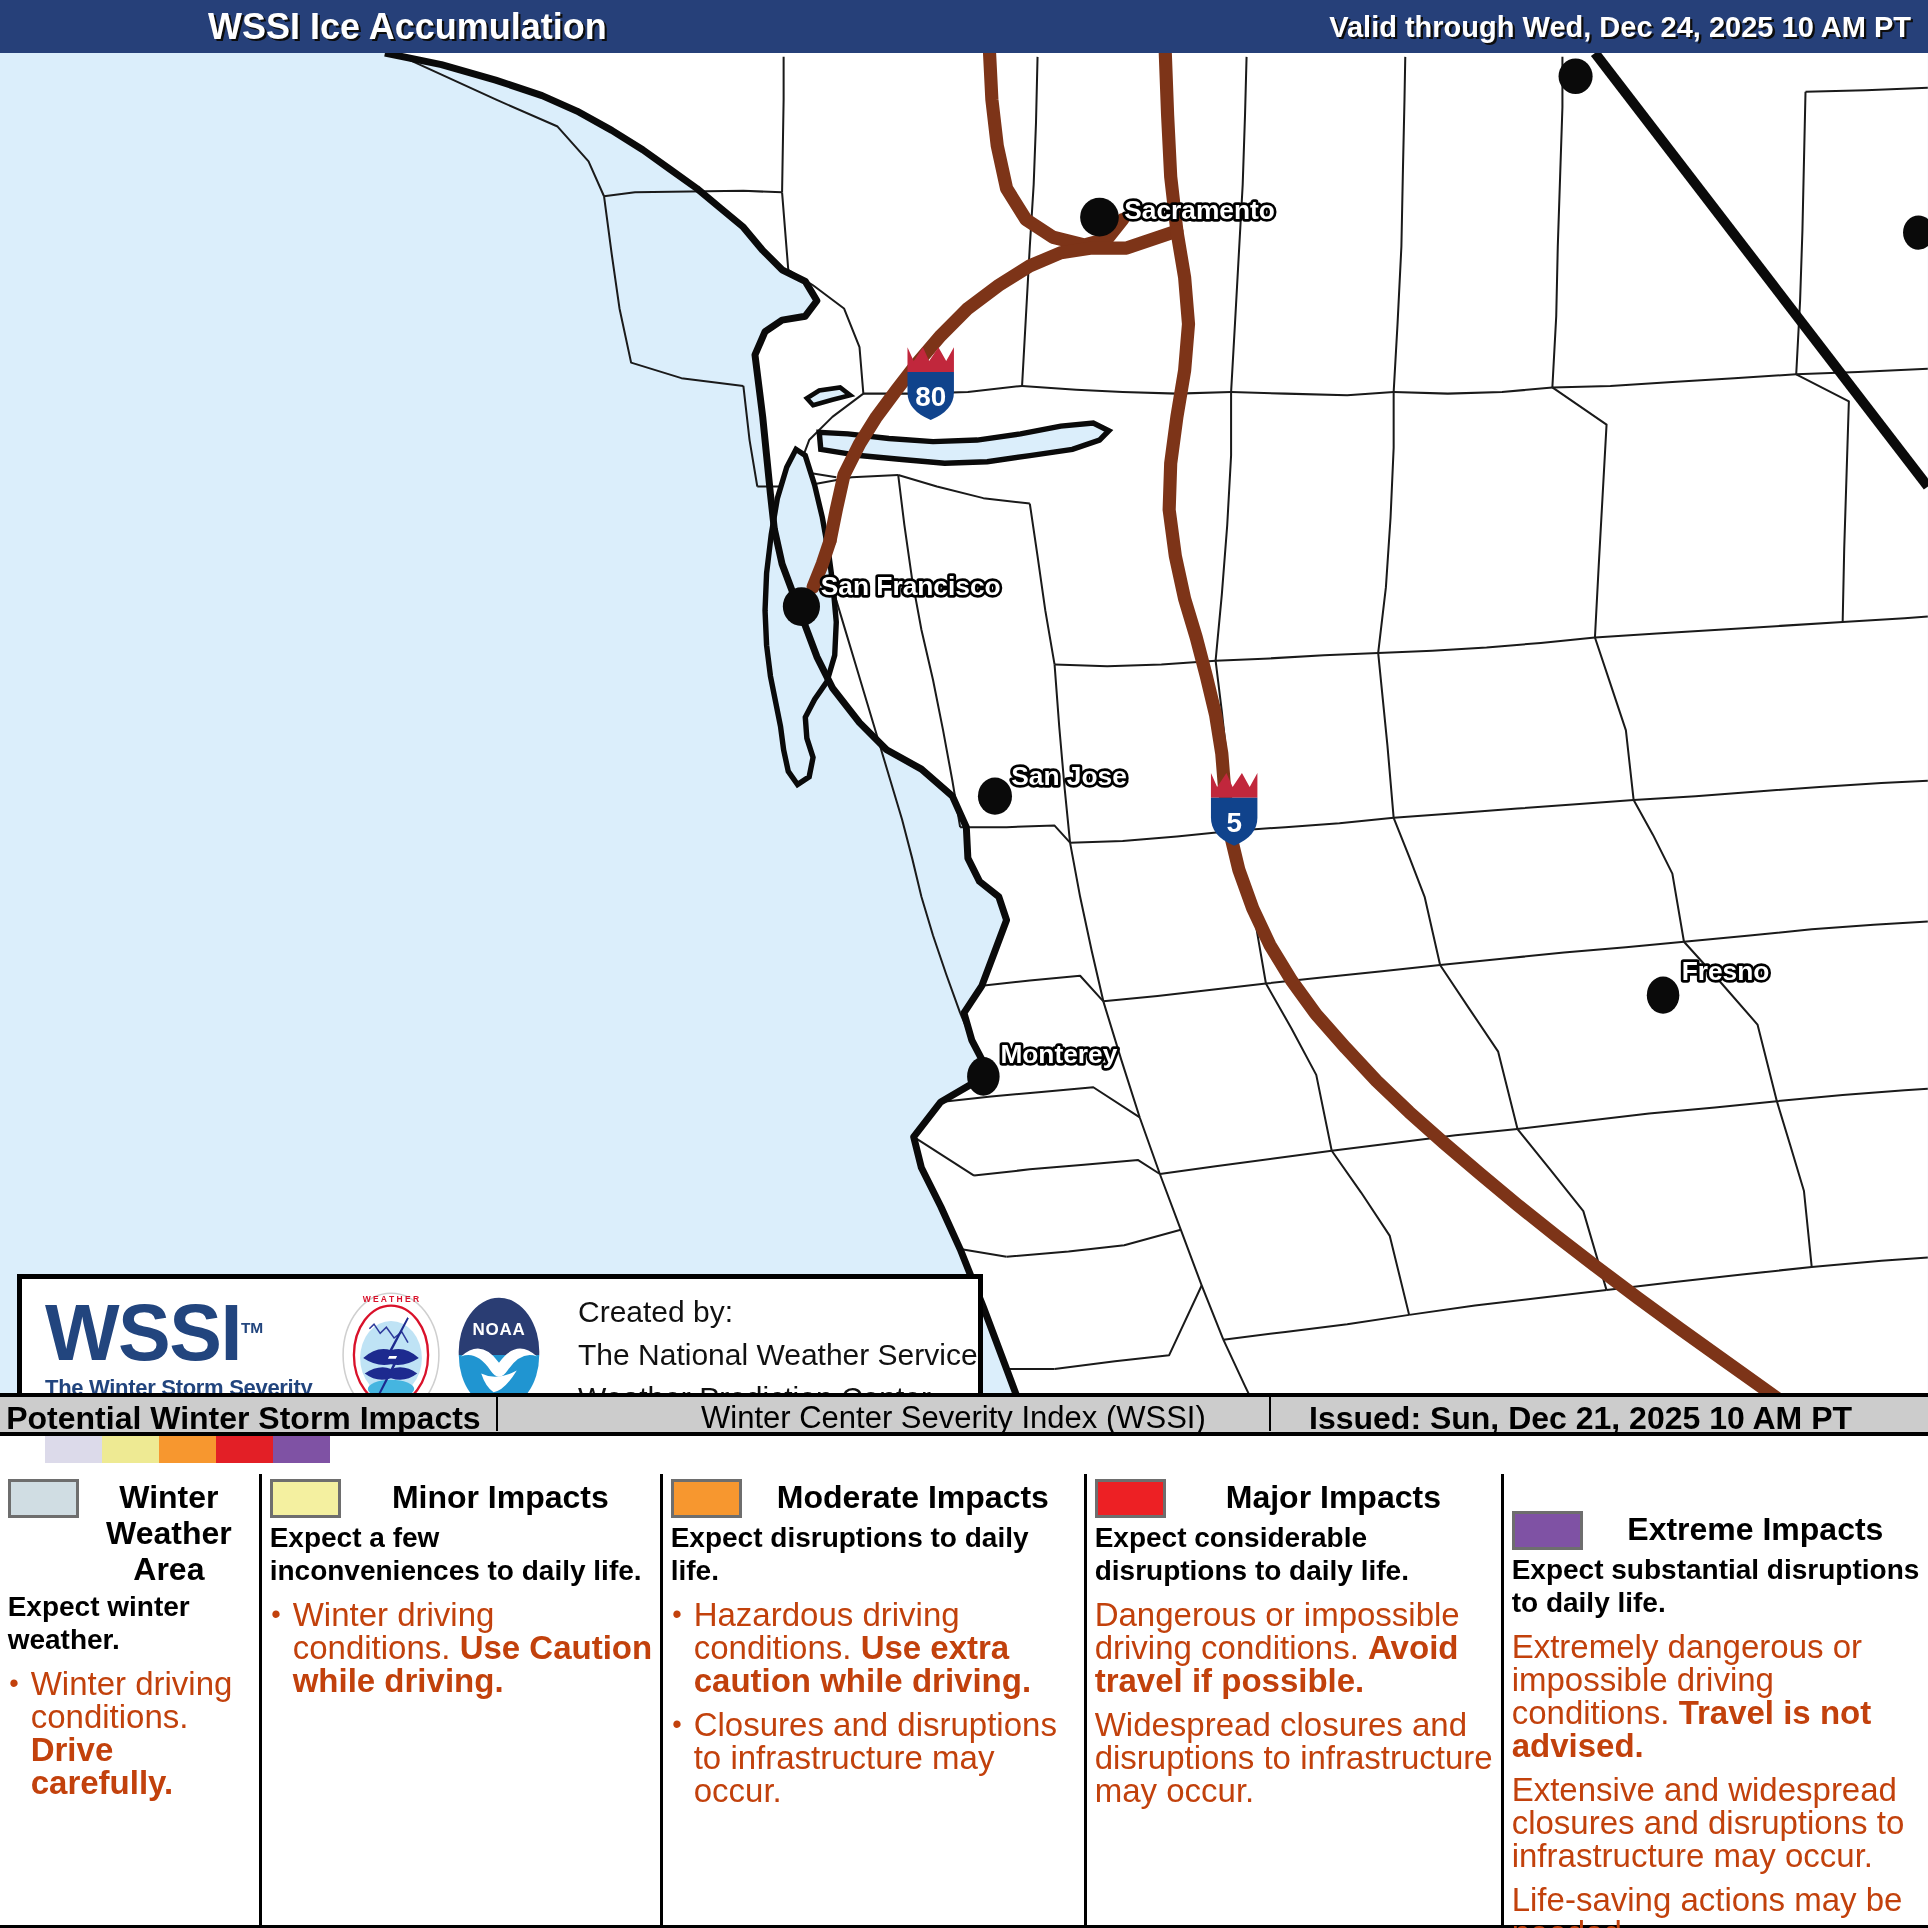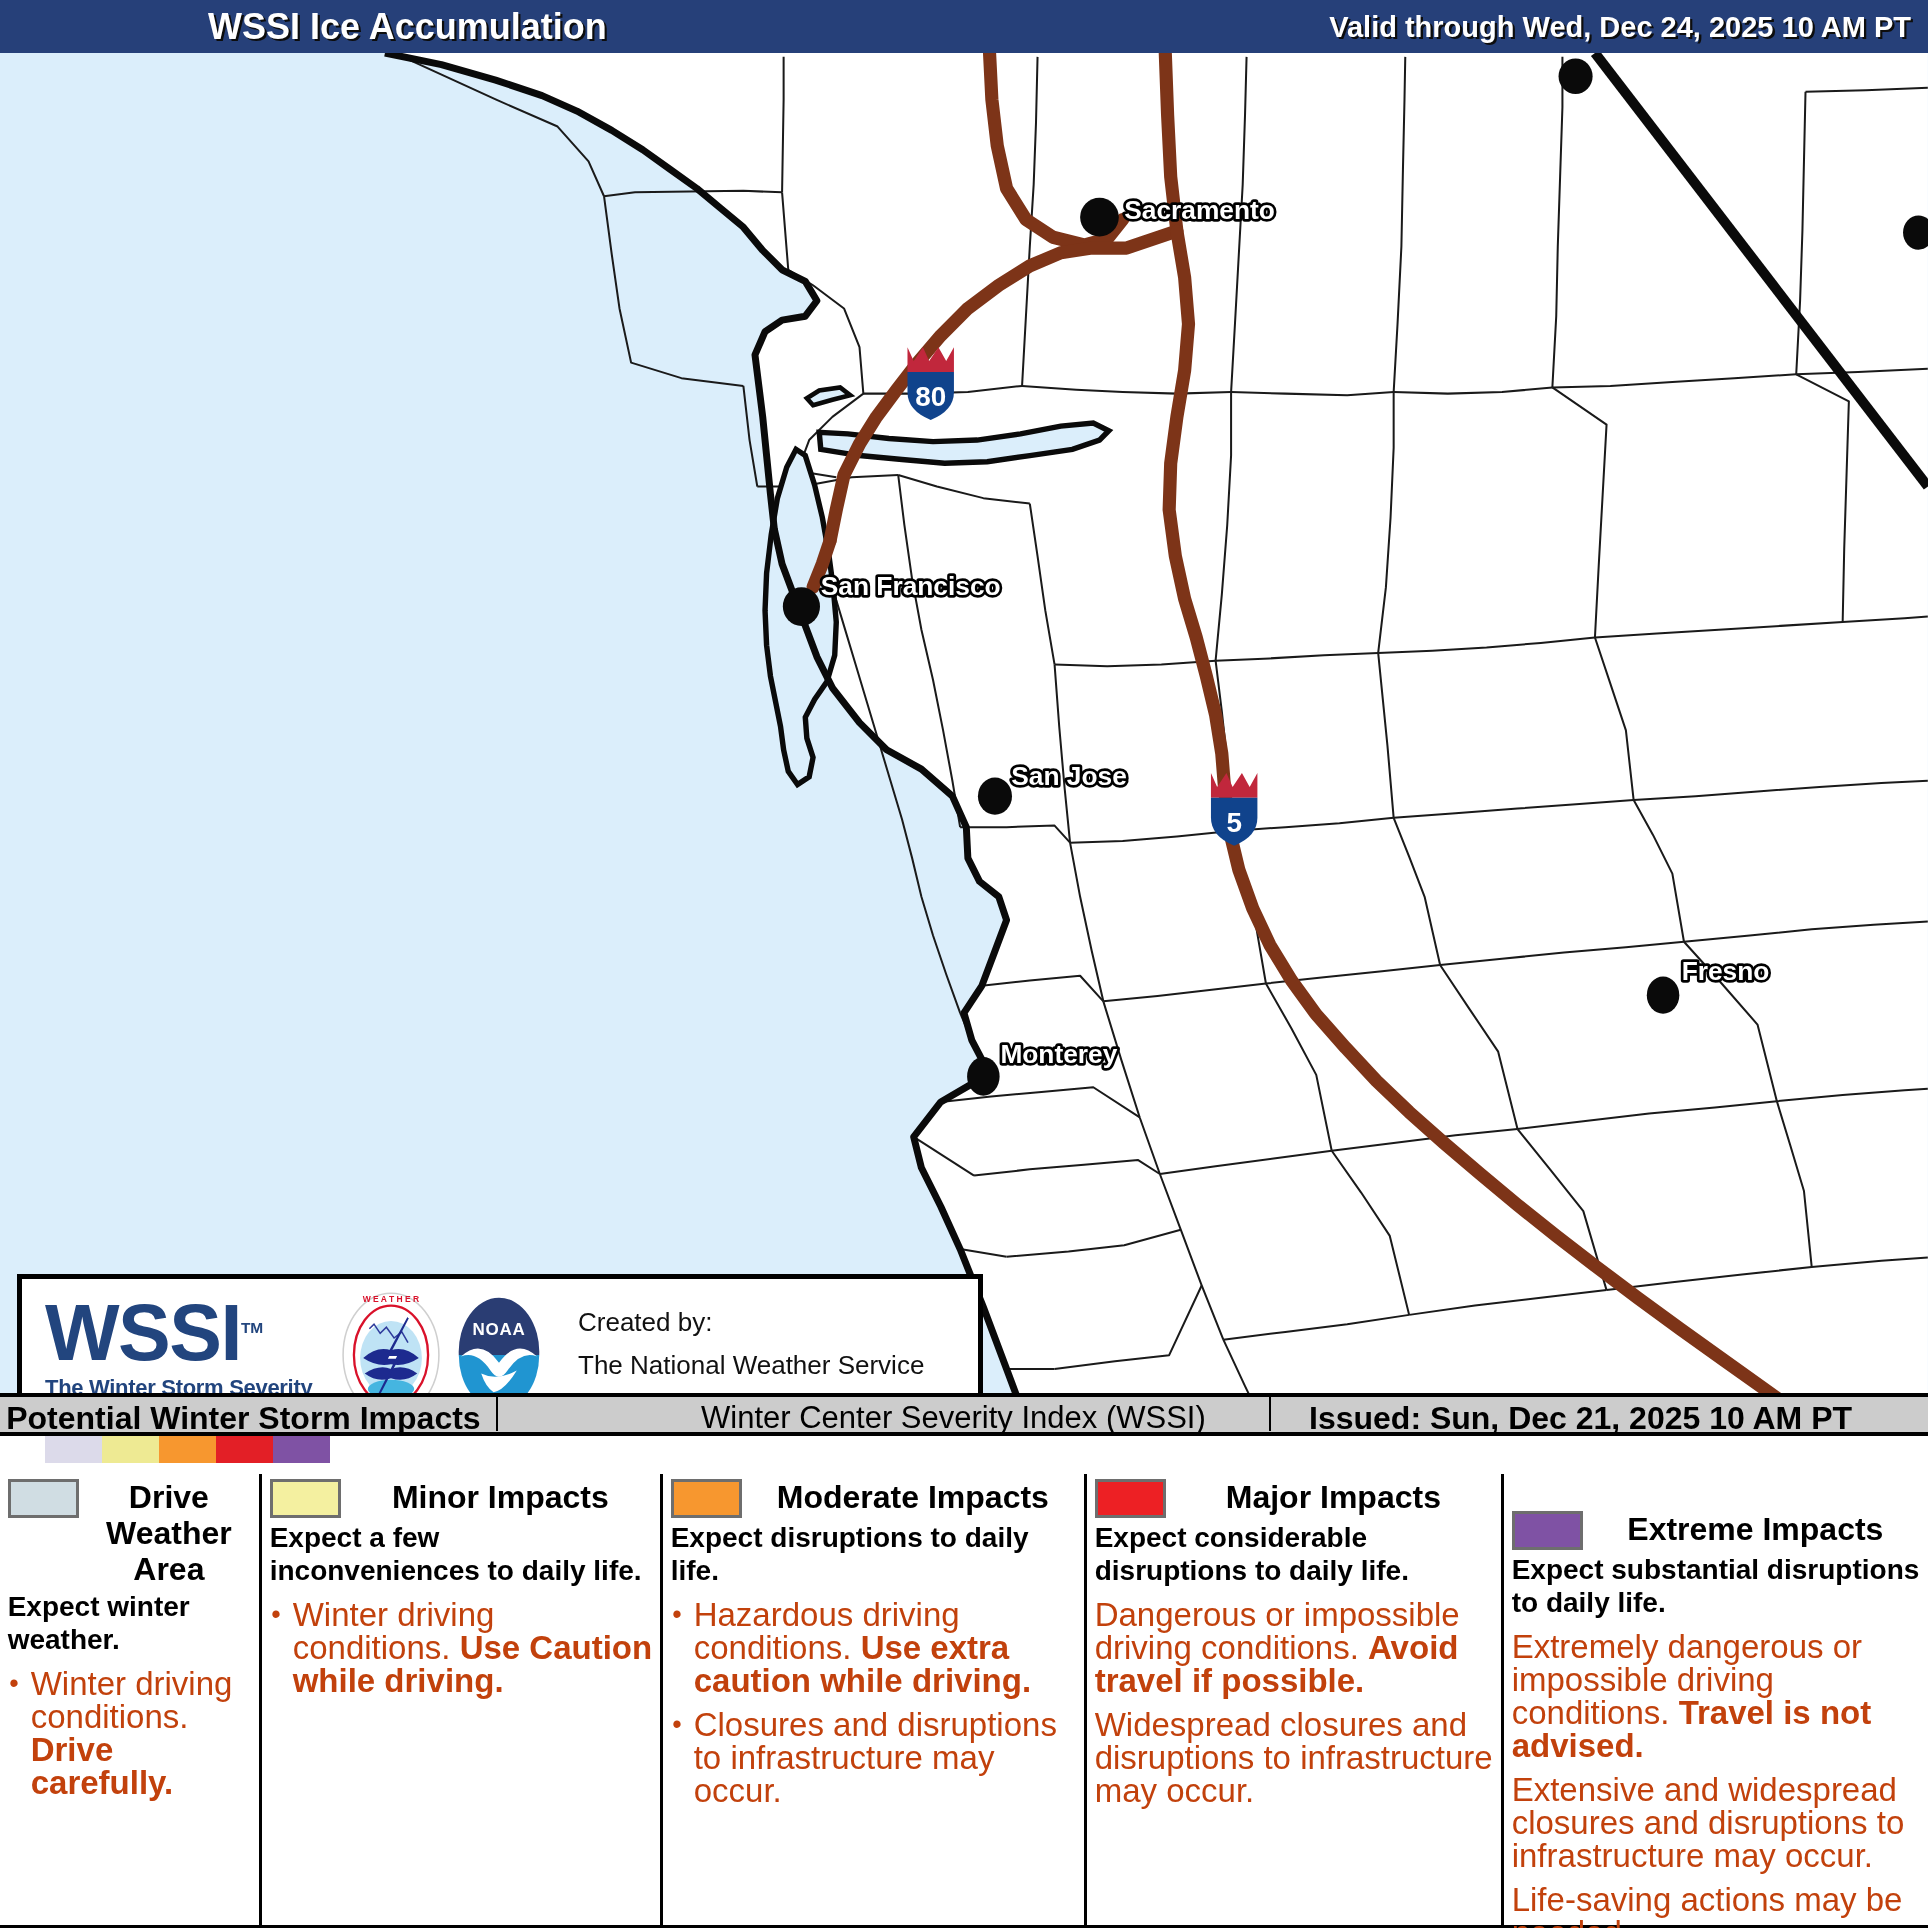--- a/index.html
+++ b/index.html
@@ -31,22 +31,22 @@
     background:#ffffff; border:5.4px solid #000; }
   #wssi-logo { position:absolute; left:23px; top:7.7px; width:302px; height:136px; }
   #wssi-word { font-family:"Liberation Sans", sans-serif; font-weight:bold;
     font-size:79px; letter-spacing:-1.5px; color:#22457e; line-height:81px; }
   #wssi-tm { font-size:15.5px; vertical-align:super; letter-spacing:0; }
   #wssi-sub { font-family:"Liberation Sans", sans-serif; font-weight:bold;
     font-size:22px; color:#22457e; margin-top:1.5px; letter-spacing:-0.3px; }
   #wssi-bar { display:flex; width:285px; height:29px; margin-top:7px; }
   #wssi-bar div { flex:1 1 auto; height:100%; }
   #logos { position:absolute; left:318px; top:11px; width:209px; height:130px; }
-  #credit-txt { position:absolute; left:556px; top:22px;
-    font-size:26px; line-height:43px; color:#111; }
+  #credit-txt { position:absolute; left:556px; top:11px;
+    font-size:30px; line-height:43px; color:#111; }
 
   
   #banner { position:absolute; left:0; top:1393px; width:1928px; height:43px;
     background:#cccccc; border-top:4.6px solid #000; border-bottom:4.6px solid #000;
     color:#000; }
   #banner .b { position:absolute; top:3.1px; white-space:nowrap; }
   #b-left  { left:6.2px;  font-size:32px; font-weight:bold; }
   #b-mid   { left:701px; font-size:31px; font-weight:normal; }
   #b-right { left:1301px; font-size:32px; font-weight:bold;margin-left:8px; }
   #b-div1 { position:absolute; left:496px;  top:0; width:2.3px; height:34px; background:#000; }
@@ -332,21 +332,21 @@
     <div class="b" id="b-mid">Winter Center Severity Index (WSSI)</div>
     <div id="b-div2"></div>
     <div class="b" id="b-right">Issued: Sun, Dec 21, 2025 10 AM PT</div>
   </div>
 
   <div id="legend">
 
     <div class="lcol lcol-0">
       <div class="lhead">
         <div class="swatch" style="background:#d0dde3"></div>
-        <div class="lhead-title wrap3">Drive Weather Area</div>
+        <div class="lhead-title wrap3">Winter Weather Area</div>
       </div>
       <div class="lsum">Expect winter weather.</div>
       <div class="lbody">
         <div class="litem bullet"><span>Winter driving conditions. </span><b>Drive carefully.</b></div>
       </div>
     </div>
 
     <div class="lcol lcol-1">
       <div class="lhead">
         <div class="swatch" style="background:#f4f0a0"></div>

